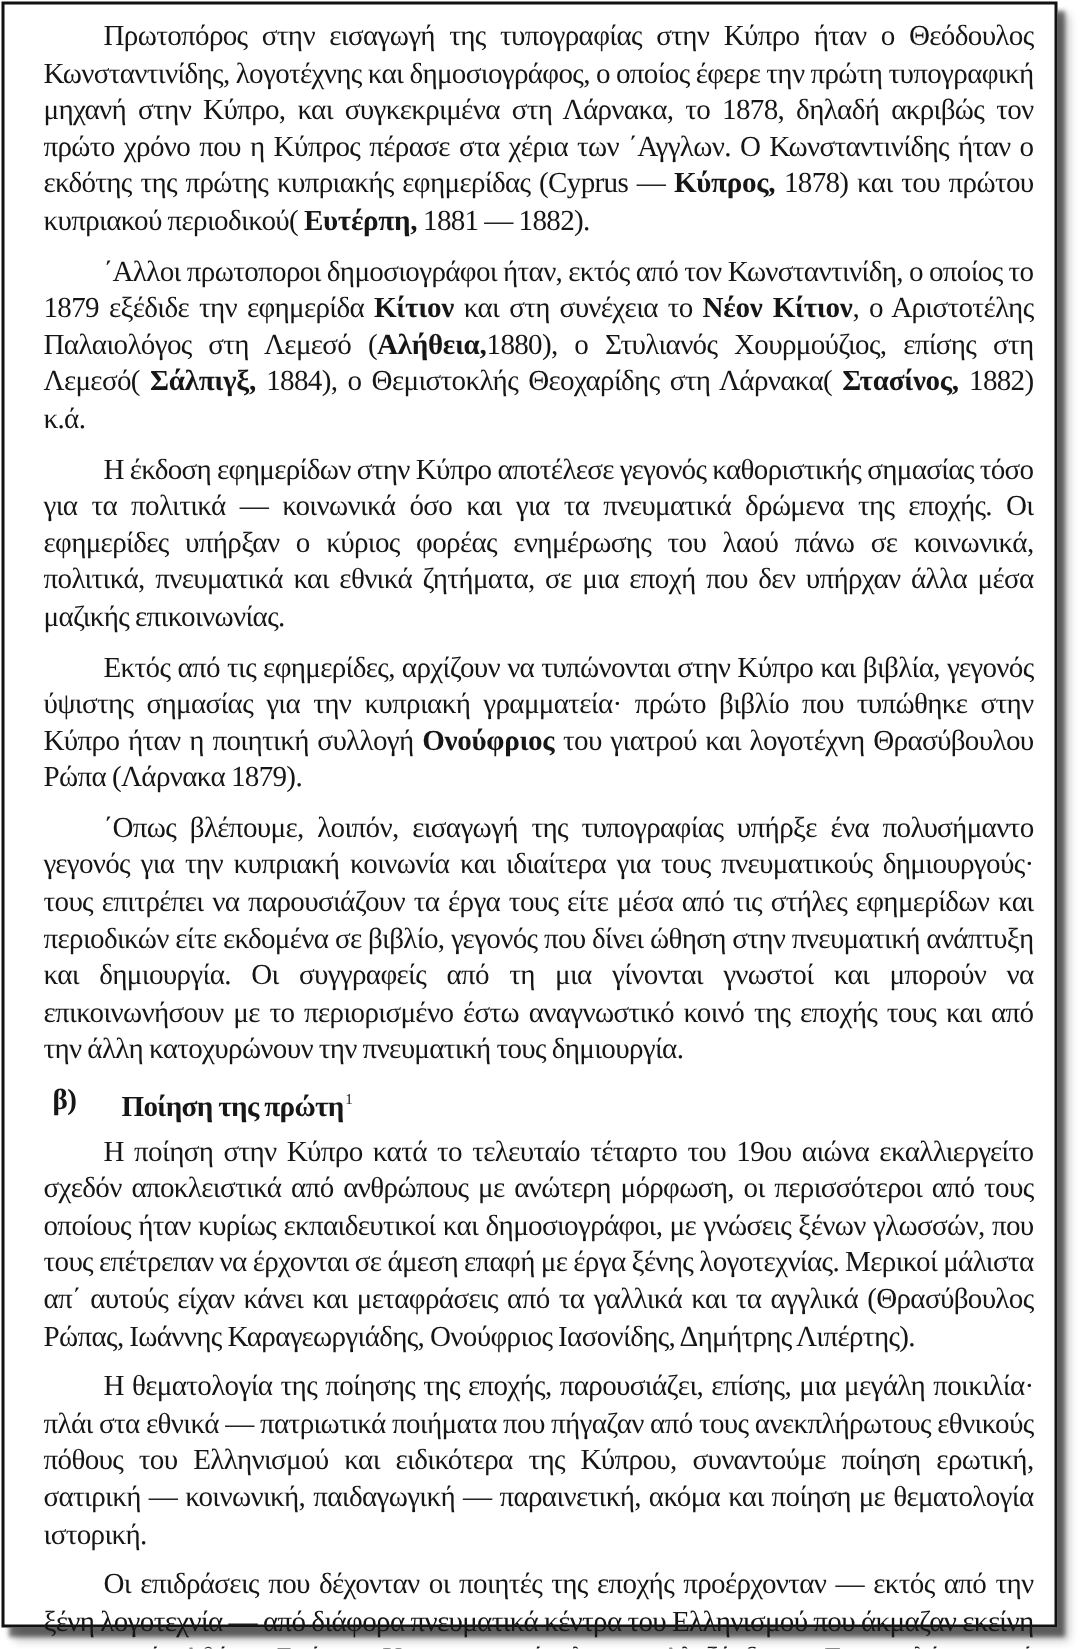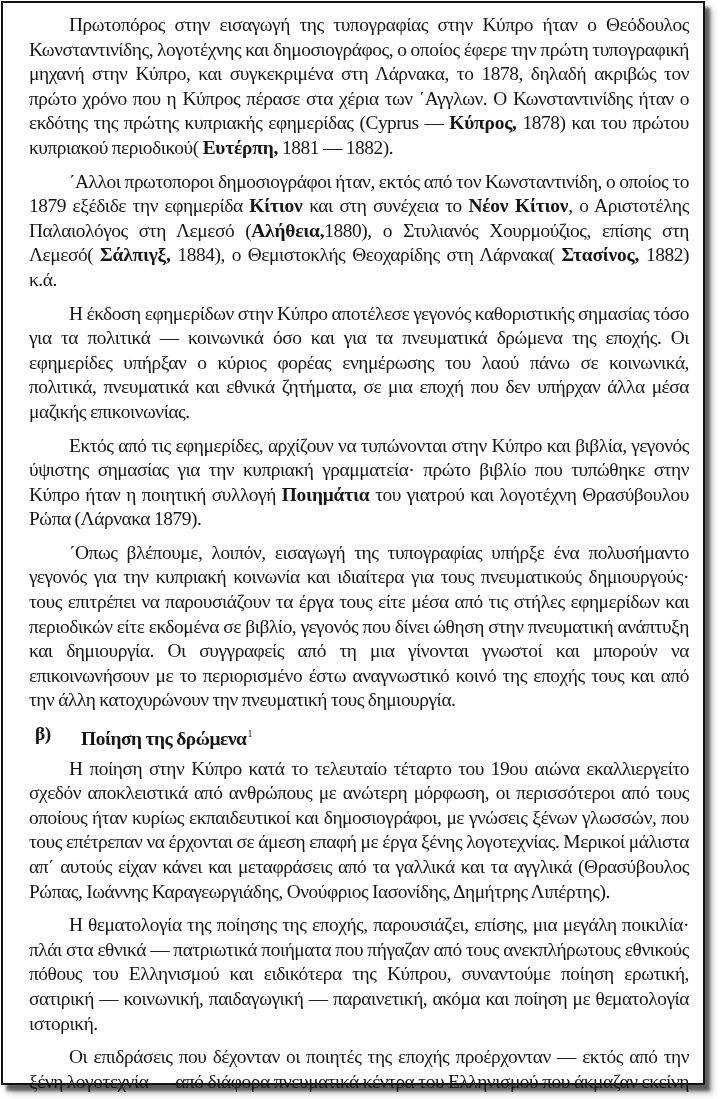--- a/index.html
+++ b/index.html
@@ -42,26 +42,26 @@
 </style>
 </head>
 <body>
 
 <div class="page">
   <div class="content">
     <div id="before">
         <p><span>Πρωτοπόρος στην εισαγωγή της τυπογραφίας στην Κύπρο ήταν ο Θεόδουλος Κωνσταντινίδης, λογοτέχνης και δημοσιογράφος, ο οποίος έφερε την πρώτη τυπογραφική μηχανή στην Κύπρο, και συγκεκριμένα στη Λάρνακα, το 1878, δηλαδή ακριβώς τον πρώτο χρόνο που η Κύπρος πέρασε στα χέρια των ΄Αγγλων. Ο Κωνσταντινίδης ήταν ο εκδότης της πρώτης κυπριακής εφημερίδας (Cyprus — </span><b>Κύπρος,</b><span> 1878) και του πρώτου κυπριακού περιοδικού( </span><b>Ευτέρπη,</b><span> 1881 — 1882).</span></p>
         <p><span>΄Αλλοι πρωτοποροι δημοσιογράφοι ήταν, εκτός από τον Κωνσταντινίδη, ο οποίος το 1879 εξέδιδε την εφημερίδα </span><b>Κίτιον</b><span> και στη συνέχεια το </span><b>Νέον Κίτιον</b><span>, ο Αριστοτέλης Παλαιολόγος στη Λεμεσό (</span><b>Αλήθεια,</b><span>1880), ο Στυλιανός Χουρμούζιος, επίσης στη Λεμεσό( </span><b>Σάλπιγξ,</b><span> 1884), ο Θεμιστοκλής Θεοχαρίδης στη Λάρνακα( </span><b>Στασίνος,</b><span> 1882) κ.ά.</span></p>
         <p><span>Η έκδοση εφημερίδων στην Κύπρο αποτέλεσε γεγονός καθοριστικής σημασίας τόσο για τα πολιτικά — κοινωνικά όσο και για τα πνευματικά δρώμενα της εποχής. Οι εφημερίδες υπήρξαν ο κύριος φορέας ενημέρωσης του λαού πάνω σε κοινωνικά, πολιτικά, πνευματικά και εθνικά ζητήματα, σε μια εποχή που δεν υπήρχαν άλλα μέσα μαζικής επικοινωνίας.</span></p>
-        <p><span>Εκτός από τις εφημερίδες, αρχίζουν να τυπώνονται στην Κύπρο και βιβλία, γεγονός ύψιστης σημασίας για την κυπριακή γραμματεία· πρώτο βιβλίο που τυπώθηκε στην Κύπρο ήταν η ποιητική συλλογή </span><b>Ποιημάτια</b><span> του γιατρού και λογοτέχνη Θρασύβουλου Ρώπα (Λάρνακα 1879).</span></p>
+        <p><span>Εκτός από τις εφημερίδες, αρχίζουν να τυπώνονται στην Κύπρο και βιβλία, γεγονός ύψιστης σημασίας για την κυπριακή γραμματεία· πρώτο βιβλίο που τυπώθηκε στην Κύπρο ήταν η ποιητική συλλογή </span><b>Ονούφριος</b><span> του γιατρού και λογοτέχνη Θρασύβουλου Ρώπα (Λάρνακα 1879).</span></p>
         <p><span>΄Οπως βλέπουμε, λοιπόν, εισαγωγή της τυπογραφίας υπήρξε ένα πολυσήμαντο γεγονός για την κυπριακή κοινωνία και ιδιαίτερα για τους πνευματικούς δημιουργούς· τους επιτρέπει να παρουσιάζουν τα έργα τους είτε μέσα από τις στήλες εφημερίδων και περιοδικών είτε εκδομένα σε βιβλίο, γεγονός που δίνει ώθηση στην πνευματική ανάπτυξη και δημιουργία. Οι συγγραφείς από τη μια γίνονται γνωστοί και μπορούν να επικοινωνήσουν με το περιορισμένο έστω αναγνωστικό κοινό της εποχής τους και από την άλλη κατοχυρώνουν την πνευματική τους δημιουργία.</span></p>
       </div>
     <div class="heading">
       <span class="num">β)</span>
-      <span><span>Ποίηση της δρώμενα</span><sup>1</sup></span>
+      <span><span>Ποίηση της πρώτη</span><sup>1</sup></span>
     </div>
     <div id="after">
         <p><span>Η ποίηση στην Κύπρο κατά το τελευταίο τέταρτο του 19ου αιώνα εκαλλιεργείτο σχεδόν αποκλειστικά από ανθρώπους με ανώτερη μόρφωση, οι περισσότεροι από τους οποίους ήταν κυρίως εκπαιδευτικοί και δημοσιογράφοι, με γνώσεις ξένων γλωσσών, που τους επέτρεπαν να έρχονται σε άμεση επαφή με έργα ξένης λογοτεχνίας. Μερικοί μάλιστα απ΄ αυτούς είχαν κάνει και μεταφράσεις από τα γαλλικά και τα αγγλικά (Θρασύβουλος Ρώπας, Ιωάννης Καραγεωργιάδης, Ονούφριος Ιασονίδης, Δημήτρης Λιπέρτης).</span></p>
         <p><span>Η θεματολογία της ποίησης της εποχής, παρουσιάζει, επίσης, μια μεγάλη ποικιλία· πλάι στα εθνικά — πατριωτικά ποιήματα που πήγαζαν από τους ανεκπλήρωτους εθνικούς πόθους του Ελληνισμού και ειδικότερα της Κύπρου, συναντούμε ποίηση ερωτική, σατιρική — κοινωνική, παιδαγωγική — παραινετική, ακόμα και ποίηση με θεματολογία ιστορική.</span></p>
         <p><span>Οι επιδράσεις που δέχονταν οι ποιητές της εποχής προέρχονταν — εκτός από την ξένη λογοτεχνία — από διάφορα πνευματικά κέντρα του Ελληνισμού που άκμαζαν εκείνη την εποχή: Αθήνα, Σμύρνη, Κωνσταντινούπολη και Αλεξάνδρεια. Για το λόγο αυτό παρατηρείται μια πολυμορφία και μια σχετική ποικιλία φωνών.</span></p>
       </div>
   </div>
 </div>
 
 </body></html>

